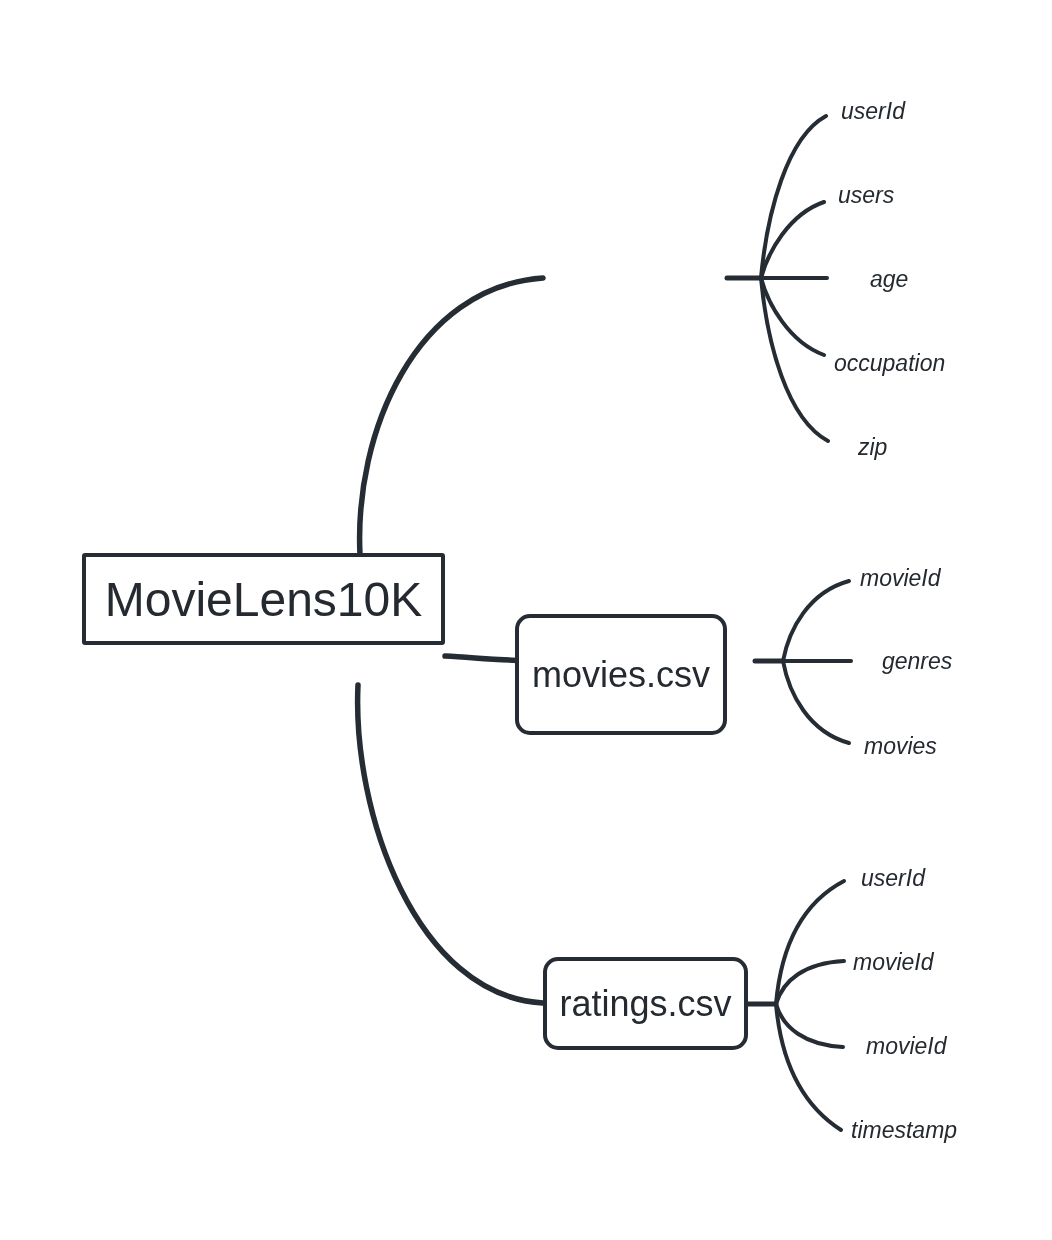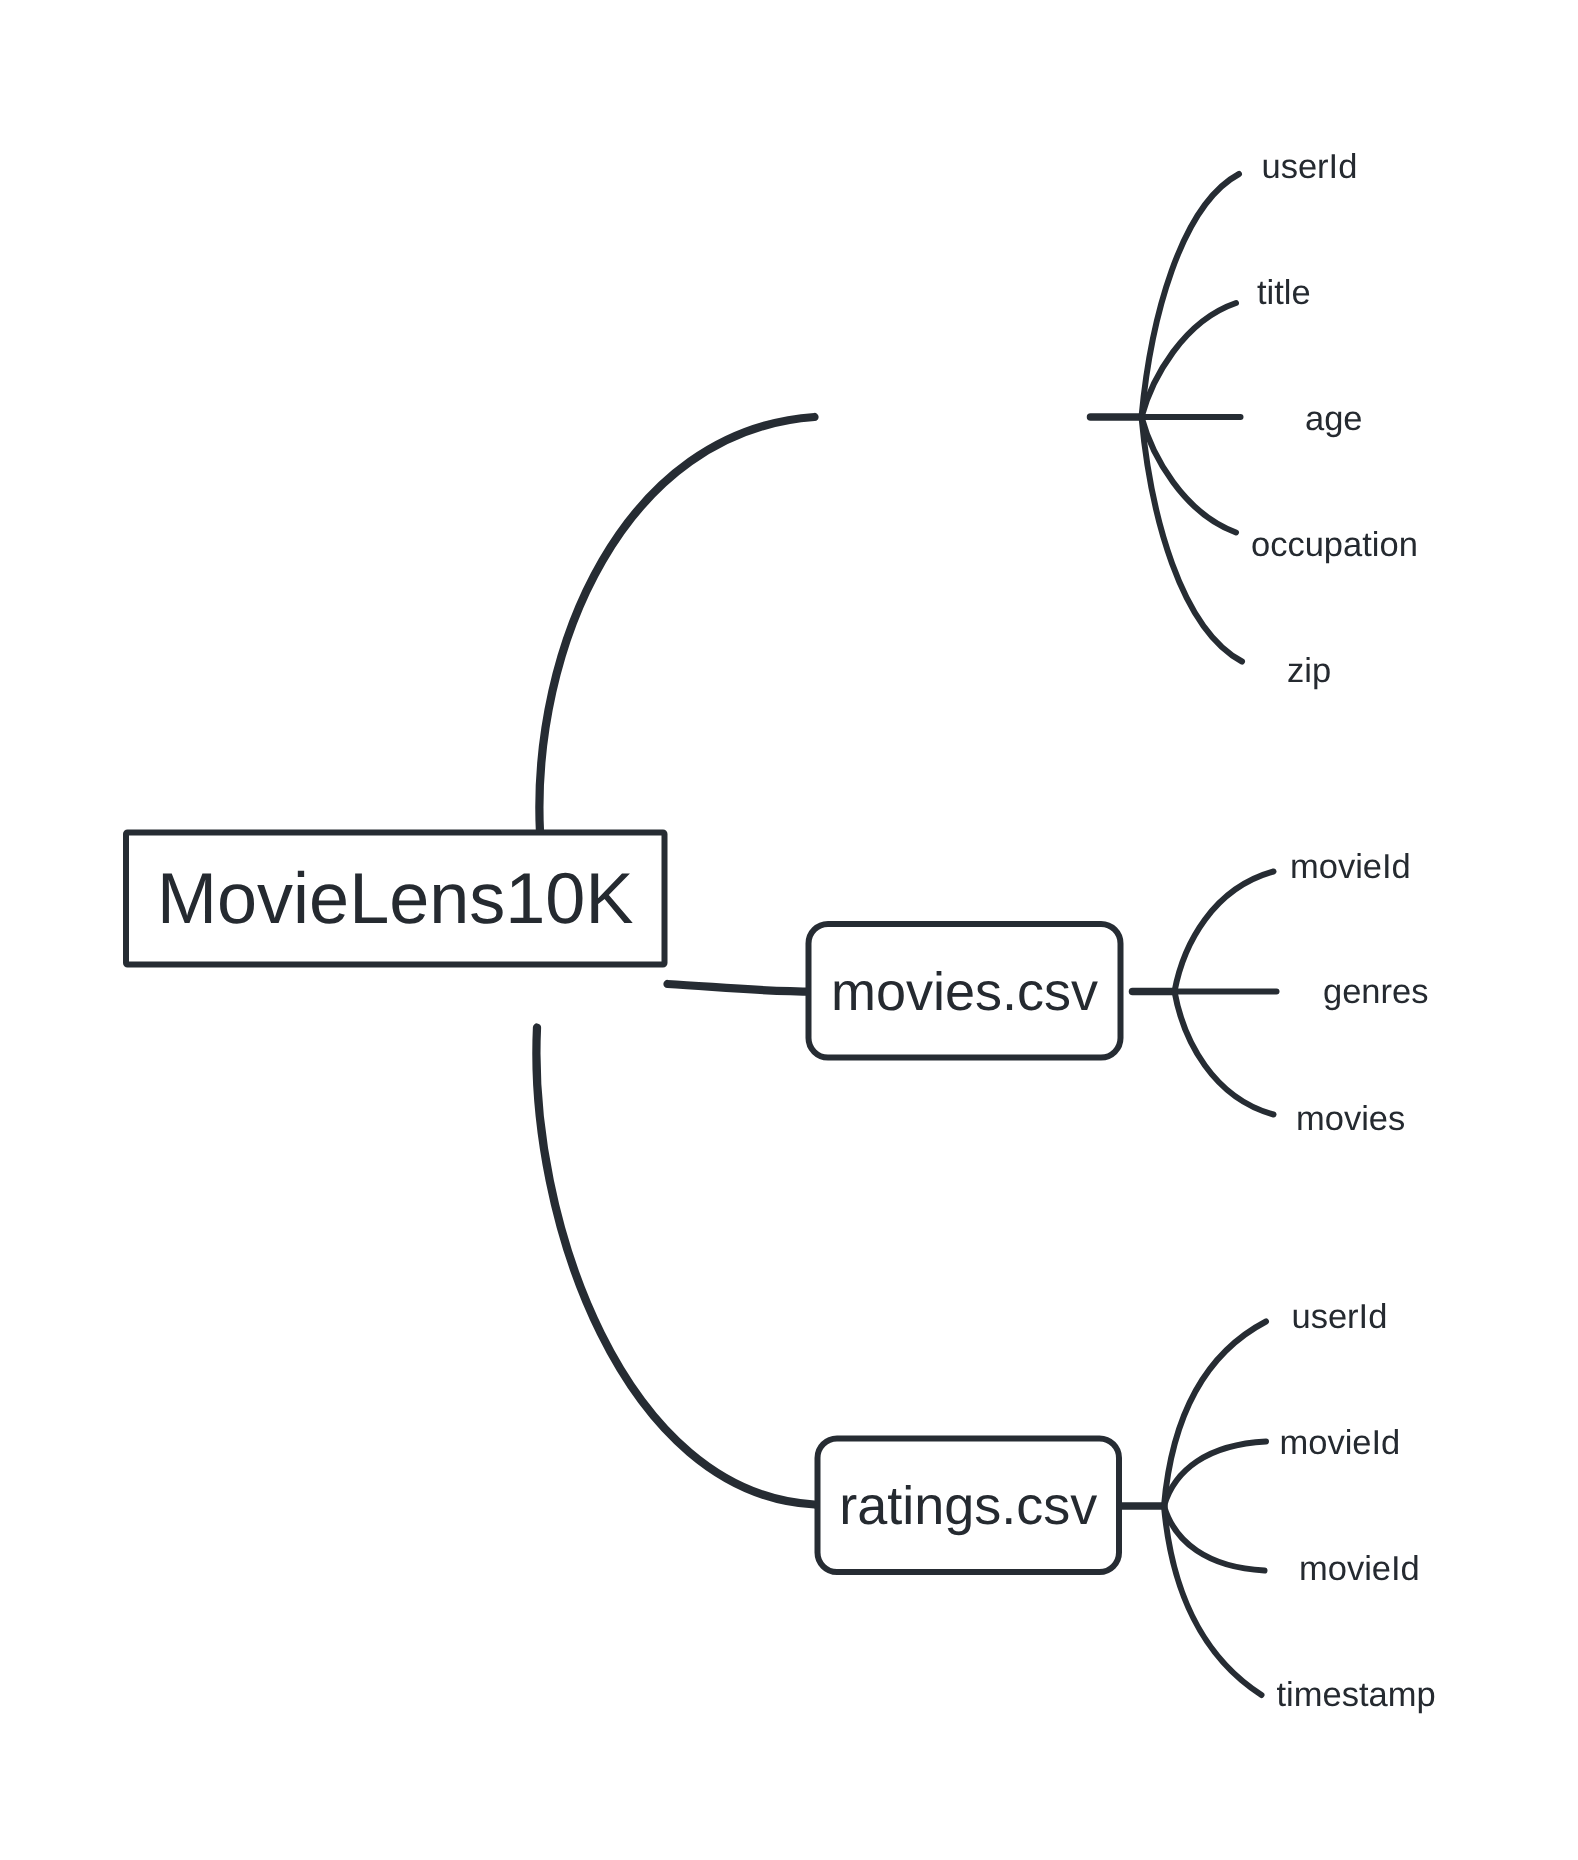--- a/index.html
+++ b/index.html
@@ -49,36 +49,37 @@
     border-width: 4.5px;
     border-radius: 3px;
     font-size: 48px;
   }
   .node-users {
     left: 543px; top: 232px;
     width: 184px; height: 90px;
     font-size: 36px;
   }
   .node-movies {
-    left: 537px; top: 614px;
-    width: 212px; height: 93px;
+    left: 515px; top: 614px;
+    width: 212px; height: 121px;
     font-size: 36px;
   }
   .node-ratings {
     left: 543px; top: 957px;
     width: 205px; height: 93px;
     font-size: 36px;
     align-items: center;
   }
   .leaf {
     position: absolute;
     font-size: 23px;
     line-height: 1;
     white-space: nowrap;
     transform: translateY(-50%);
+    font-style: italic;
   }
 </style>
 </head>
 <body>
 
 <div class="canvas">
 
   <svg class="edges" viewBox="0 0 1052 1240">
 
     <path class="edge-main" d="M 360 555 C 354 432, 416 287, 543 278"></path>
@@ -112,21 +113,21 @@
 
   <div class="node node-movies">
     <span>movies.csv</span>
   </div>
 
   <div class="node node-ratings">
     <span>ratings.csv</span>
   </div>
 
   <span class="leaf" style="left:841px; top:111px">userId</span>
-  <span class="leaf" style="left:838px; top:195px">title</span>
+  <span class="leaf" style="left:838px; top:195px">users</span>
   <span class="leaf" style="left:870px; top:279px">age</span>
   <span class="leaf" style="left:834px; top:363px">occupation</span>
   <span class="leaf" style="left:858px; top:447px">zip</span>
 
   <span class="leaf" style="left:860px; top:578px">movieId</span>
   <span class="leaf" style="left:882px; top:661px">genres</span>
   <span class="leaf" style="left:864px; top:746px">movies</span>
 
   <span class="leaf" style="left:861px; top:878px">userId</span>
   <span class="leaf" style="left:853px; top:962px">movieId</span>

